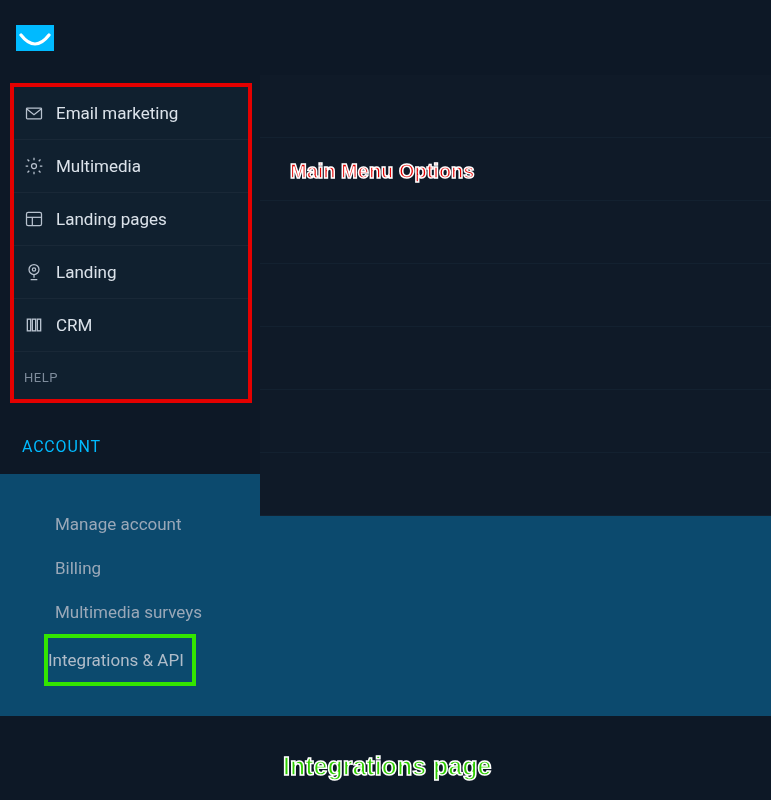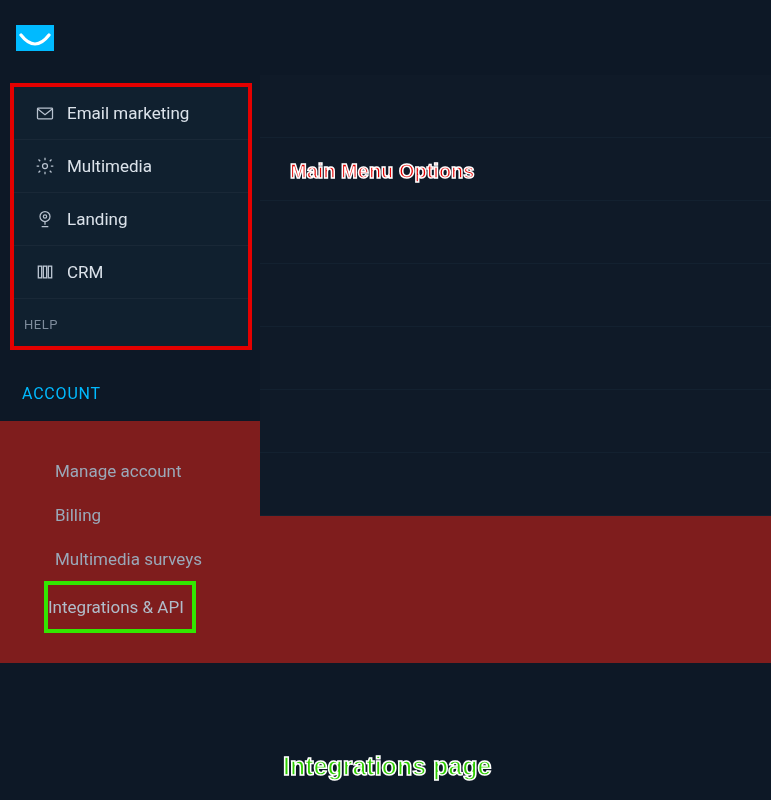--- a/index.html
+++ b/index.html
@@ -27,21 +27,21 @@
   .main-menu-box {
     margin: 32px 0 0 10px;
     width: 242px;
     border: 4px solid #e30000;
     background: #10202f;
   }
   .menu-item {
     display: flex;
     align-items: center;
     gap: 12px;
-    padding: 16px 21px;
+    padding: 16px 10px;
     border-bottom: 1px solid rgba(255,255,255,0.04);
     font-size: 17px;
     color: #dbe2ea;
     cursor: pointer;
   }
   .menu-item:last-of-type { border-bottom: none; }
   .menu-icon {
     width: 20px;
     height: 20px;
     display: flex;
@@ -58,21 +58,21 @@
     cursor: pointer;
   }
   .account-header {
     padding: 34px 0 18px 22px;
     font-size: 16px;
     color: #00baff;
     letter-spacing: 0.8px;
     cursor: pointer;
   }
   .submenu {
-    background: #7f1d1d;
+    background: #0c4a6e;
     padding: 28px 0 30px 0;
     width: 100%;
   }
   .sub-item {
     padding: 12px 0 12px 55px;
     font-size: 17px;
     color: #9aa8b8;
     cursor: pointer;
   }
   .sub-item.highlight {
@@ -152,20 +152,30 @@
   <div class="menu-item">
     <span class="menu-icon">
       <svg width="20" height="20" viewBox="0 0 24 24" fill="none" stroke-width="1.5">
         <circle cx="12" cy="12" r="3"></circle>
         <path d="M12 2v3M12 19v3M4.2 4.2l2.1 2.1M17.7 17.7l2.1 2.1M2 12h3M19 12h3M4.2 19.8l2.1-2.1M17.7 6.3l2.1-2.1"></path>
       </svg>
     </span>
     <span>Multimedia</span>
   </div>
 
+  <div class="menu-item">
+    <span class="menu-icon">
+      <svg width="20" height="20" viewBox="0 0 24 24" fill="none" stroke-width="1.5">
+        <rect x="3" y="4" width="18" height="16" rx="2"></rect>
+        <line x1="3" y1="10" x2="21" y2="10"></line>
+        <line x1="10" y1="10" x2="10" y2="20"></line>
+      </svg>
+    </span>
+    <span>Landing pages</span>
+  </div>
 
   <div class="menu-item">
     <span class="menu-icon">
       <svg width="20" height="20" viewBox="0 0 24 24" fill="none" stroke-width="1.5">
         <circle cx="12" cy="9" r="6"></circle>
         <circle cx="12" cy="9" r="2"></circle>
         <path d="M12 15v4M8 21h8"></path>
       </svg>
     </span>
     <span>Landing</span>

